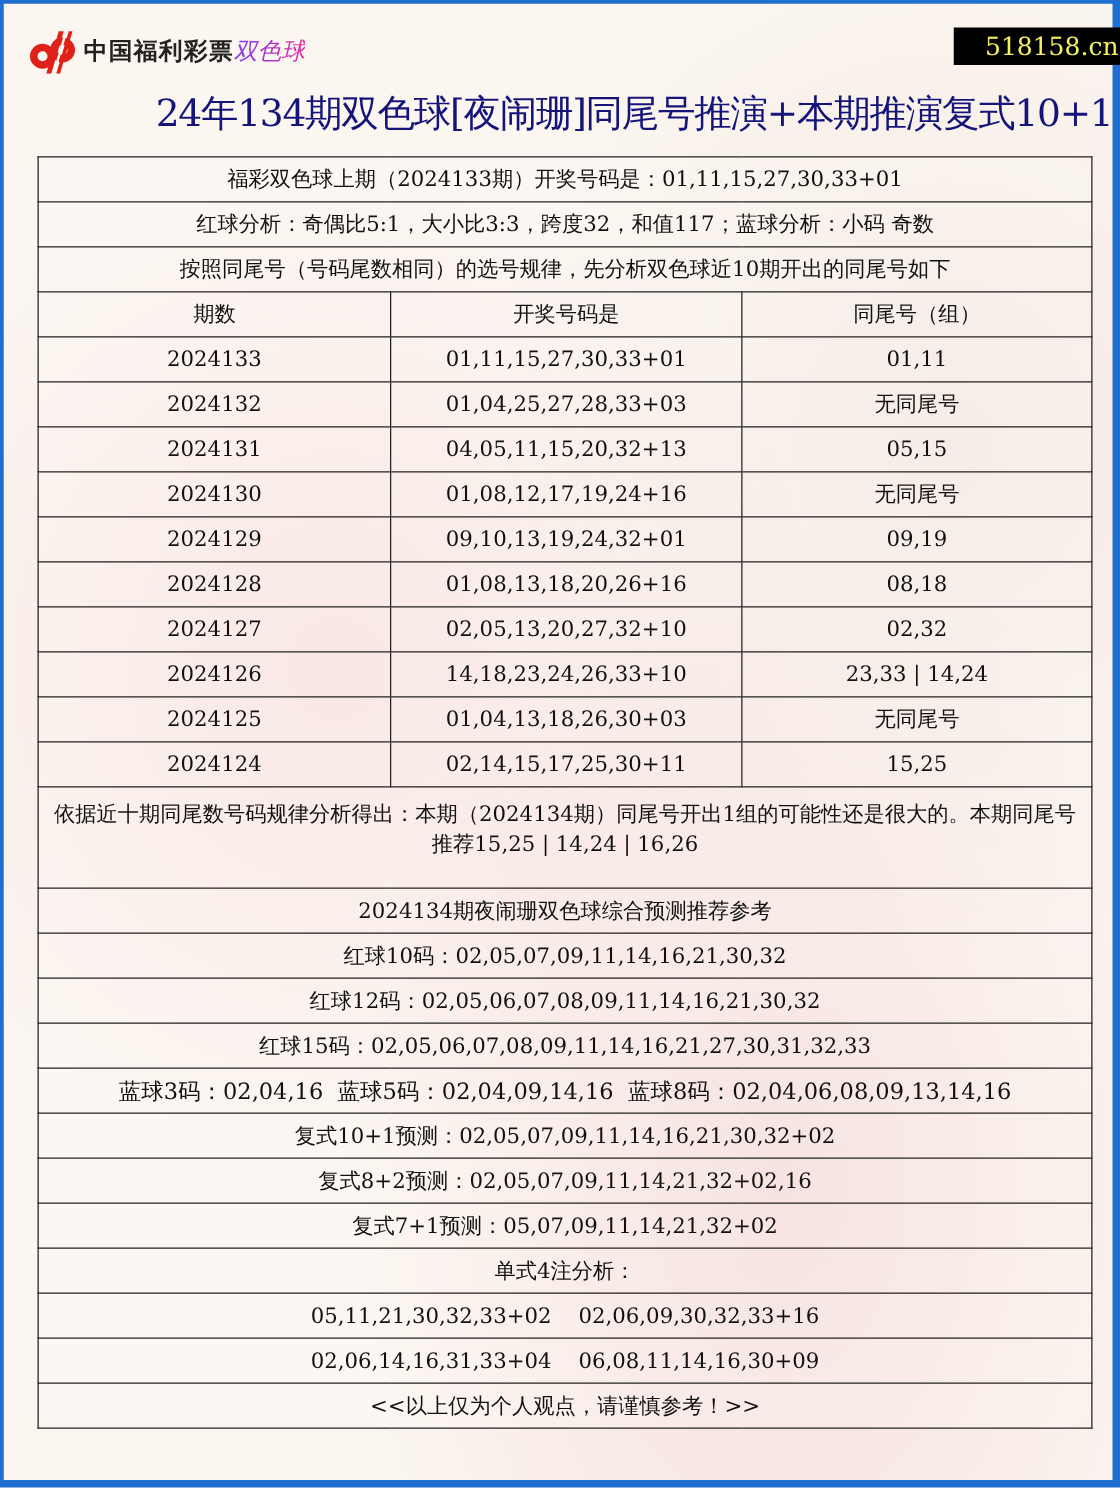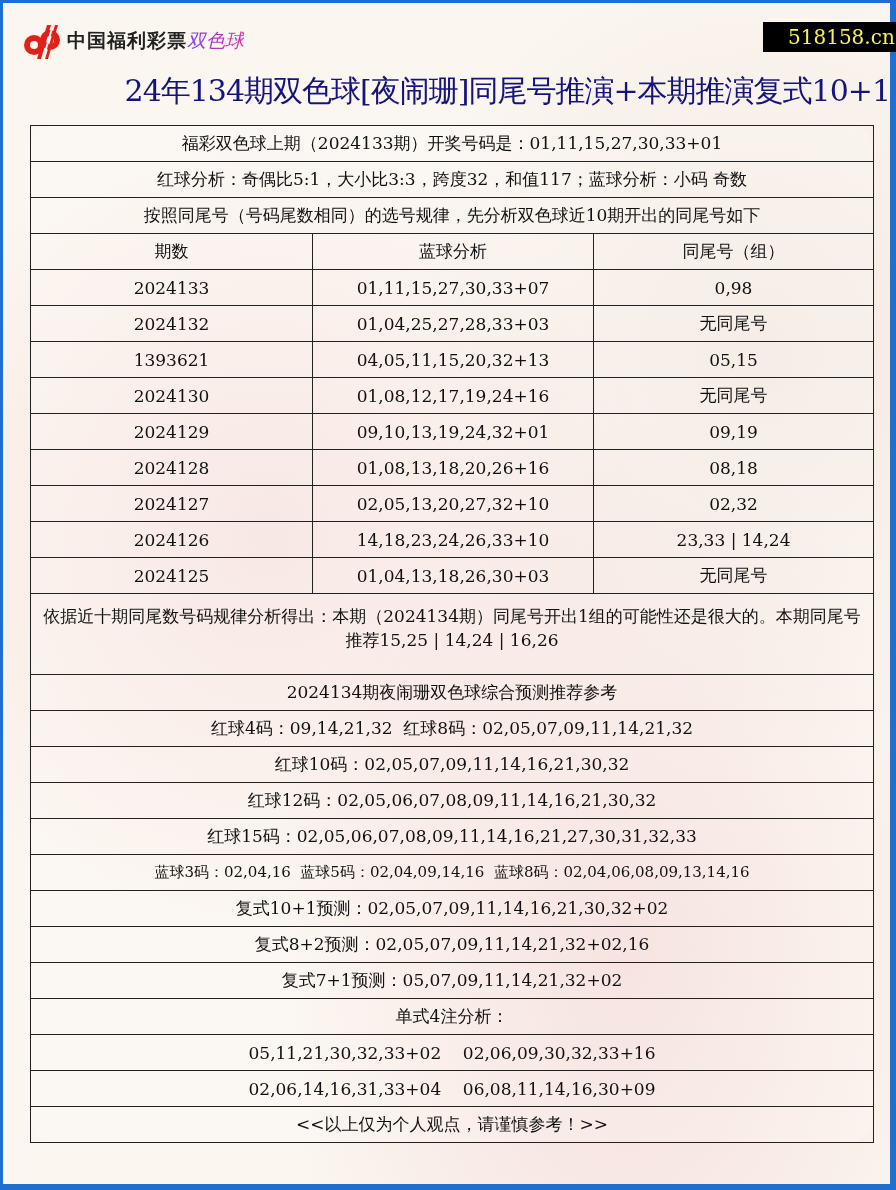--- a/index.html
+++ b/index.html
@@ -79,35 +79,35 @@
         <td colspan="3">福彩双色球上期（2024133期）开奖号码是：01,11,15,27,30,33+01</td>
       </tr>
       <tr>
         <td colspan="3">红球分析：奇偶比5:1，大小比3:3，跨度32，和值117；蓝球分析：小码 奇数</td>
       </tr>
       <tr>
         <td colspan="3">按照同尾号（号码尾数相同）的选号规律，先分析双色球近10期开出的同尾号如下</td>
       </tr>
       <tr>
         <td>期数</td>
-        <td>蓝球分析</td>
+        <td>开奖号码是</td>
         <td>同尾号（组）</td>
       </tr>
       <tr>
         <td>2024133</td>
-        <td>01,11,15,27,30,33+07</td>
-        <td>0,98</td>
+        <td>01,11,15,27,30,33+01</td>
+        <td>01,11</td>
       </tr>
       <tr>
         <td>2024132</td>
         <td>01,04,25,27,28,33+03</td>
         <td>无同尾号</td>
       </tr>
       <tr>
-        <td>1393621</td>
+        <td>2024131</td>
         <td>04,05,11,15,20,32+13</td>
         <td>05,15</td>
       </tr>
       <tr>
         <td>2024130</td>
         <td>01,08,12,17,19,24+16</td>
         <td>无同尾号</td>
       </tr>
       <tr>
         <td>2024129</td>
@@ -128,39 +128,41 @@
         <td>2024126</td>
         <td>14,18,23,24,26,33+10</td>
         <td>23,33 | 14,24</td>
       </tr>
       <tr>
         <td>2024125</td>
         <td>01,04,13,18,26,30+03</td>
         <td>无同尾号</td>
       </tr>
       <tr>
+        <td>2024124</td>
+        <td>02,14,15,17,25,30+11</td>
+        <td>15,25</td>
+      </tr>
+      <tr>
         <td colspan="3" class="left wrap">依据近十期同尾数号码规律分析得出：本期（2024134期）同尾号开出1组的可能性还是很大的。本期同尾号推荐15,25 | 14,24 | 16,26</td>
       </tr>
       <tr>
         <td colspan="3">2024134期夜闹珊双色球综合预测推荐参考</td>
-      </tr>
-      <tr>
-        <td colspan="3" style="white-space:pre">红球4码：09,14,21,32  红球8码：02,05,07,09,11,14,21,32</td>
       </tr>
       <tr>
         <td colspan="3" class="left">红球10码：02,05,07,09,11,14,16,21,30,32</td>
       </tr>
       <tr>
         <td colspan="3" class="left">红球12码：02,05,06,07,08,09,11,14,16,21,30,32</td>
       </tr>
       <tr>
         <td colspan="3" class="left">红球15码：02,05,06,07,08,09,11,14,16,21,27,30,31,32,33</td>
       </tr>
       <tr>
-        <td colspan="3" style="white-space:pre;font-size:15px">蓝球3码：02,04,16  蓝球5码：02,04,09,14,16  蓝球8码：02,04,06,08,09,13,14,16</td>
+        <td colspan="3" style="white-space:pre;font-size:18px">蓝球3码：02,04,16  蓝球5码：02,04,09,14,16  蓝球8码：02,04,06,08,09,13,14,16</td>
       </tr>
       <tr>
         <td colspan="3" class="left">复式10+1预测：02,05,07,09,11,14,16,21,30,32+02</td>
       </tr>
       <tr>
         <td colspan="3" class="left">复式8+2预测：02,05,07,09,11,14,21,32+02,16</td>
       </tr>
       <tr>
         <td colspan="3" class="left">复式7+1预测：05,07,09,11,14,21,32+02</td>
       </tr>

